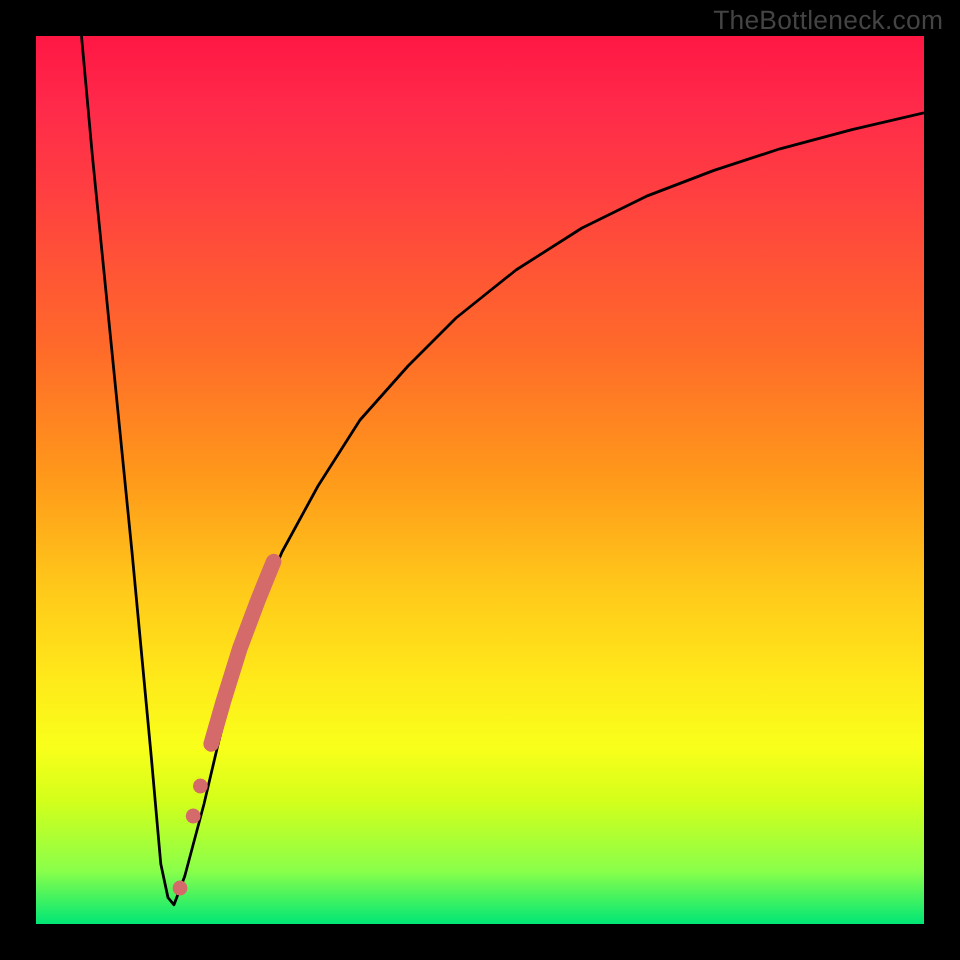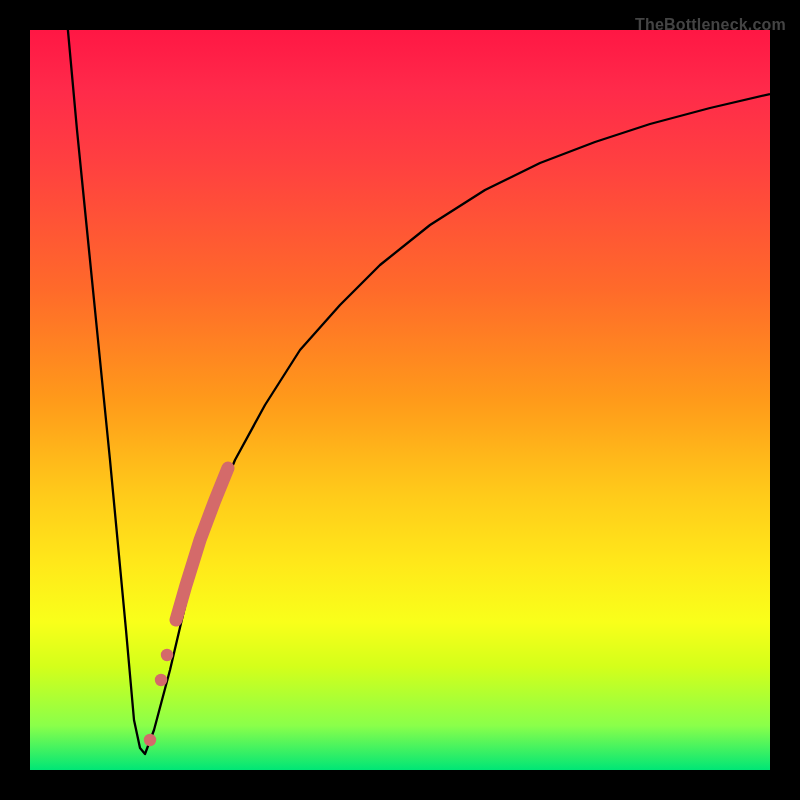--- a/index.html
+++ b/index.html
@@ -12,25 +12,25 @@
     font-family: Arial, Helvetica, sans-serif;
   }
   .frame {
     position: relative;
     width: 800px;
     height: 800px;
     background: #000;
   }
   .watermark {
     position: absolute;
-    top: 16px;
+    top: 4px;
     right: 14px;
     color: #444;
-    font-size: 16px;
-    font-weight: 700;
+    font-size: 22px;
+    font-weight: 400;
     letter-spacing: 0.2px;
     z-index: 50;
     user-select: none;
   }
   .plot-area {
     position: absolute;
     left: 30px;
     top: 30px;
     width: 740px;
     height: 740px;

